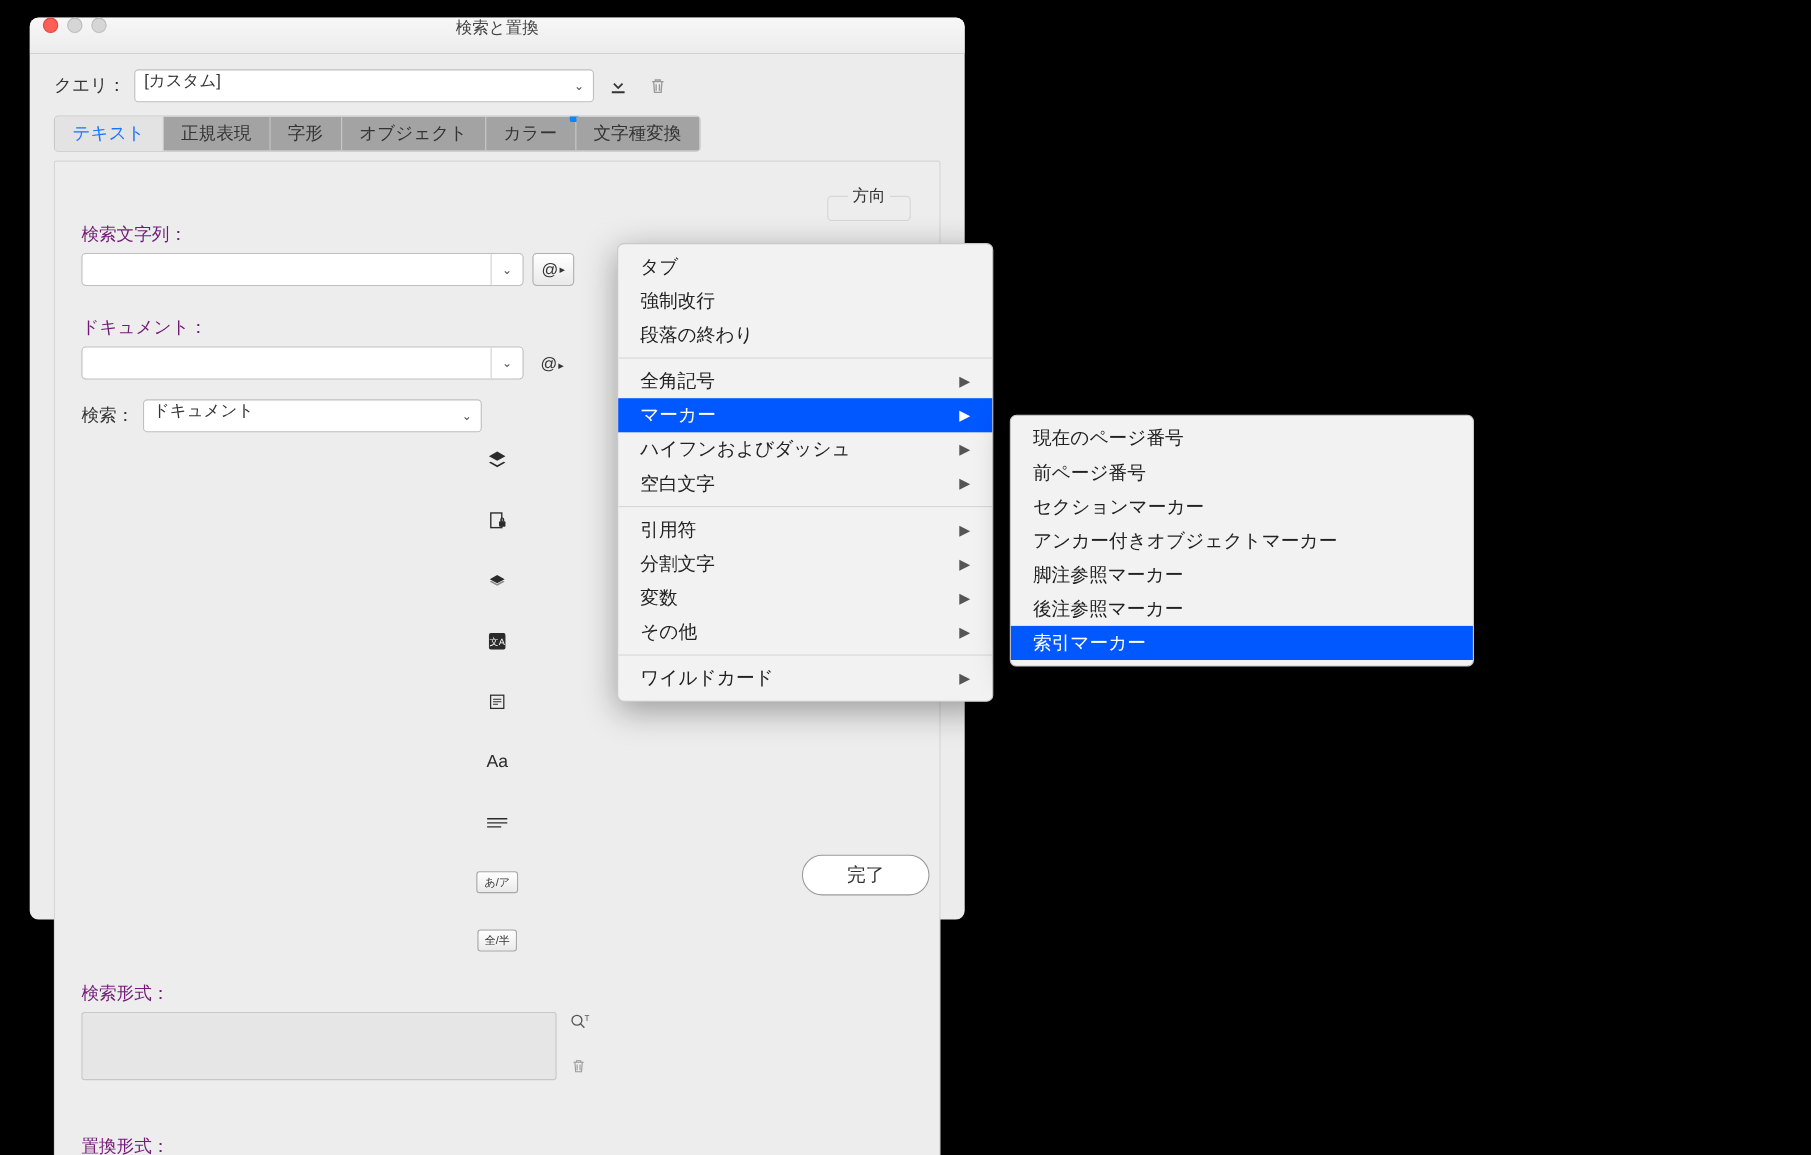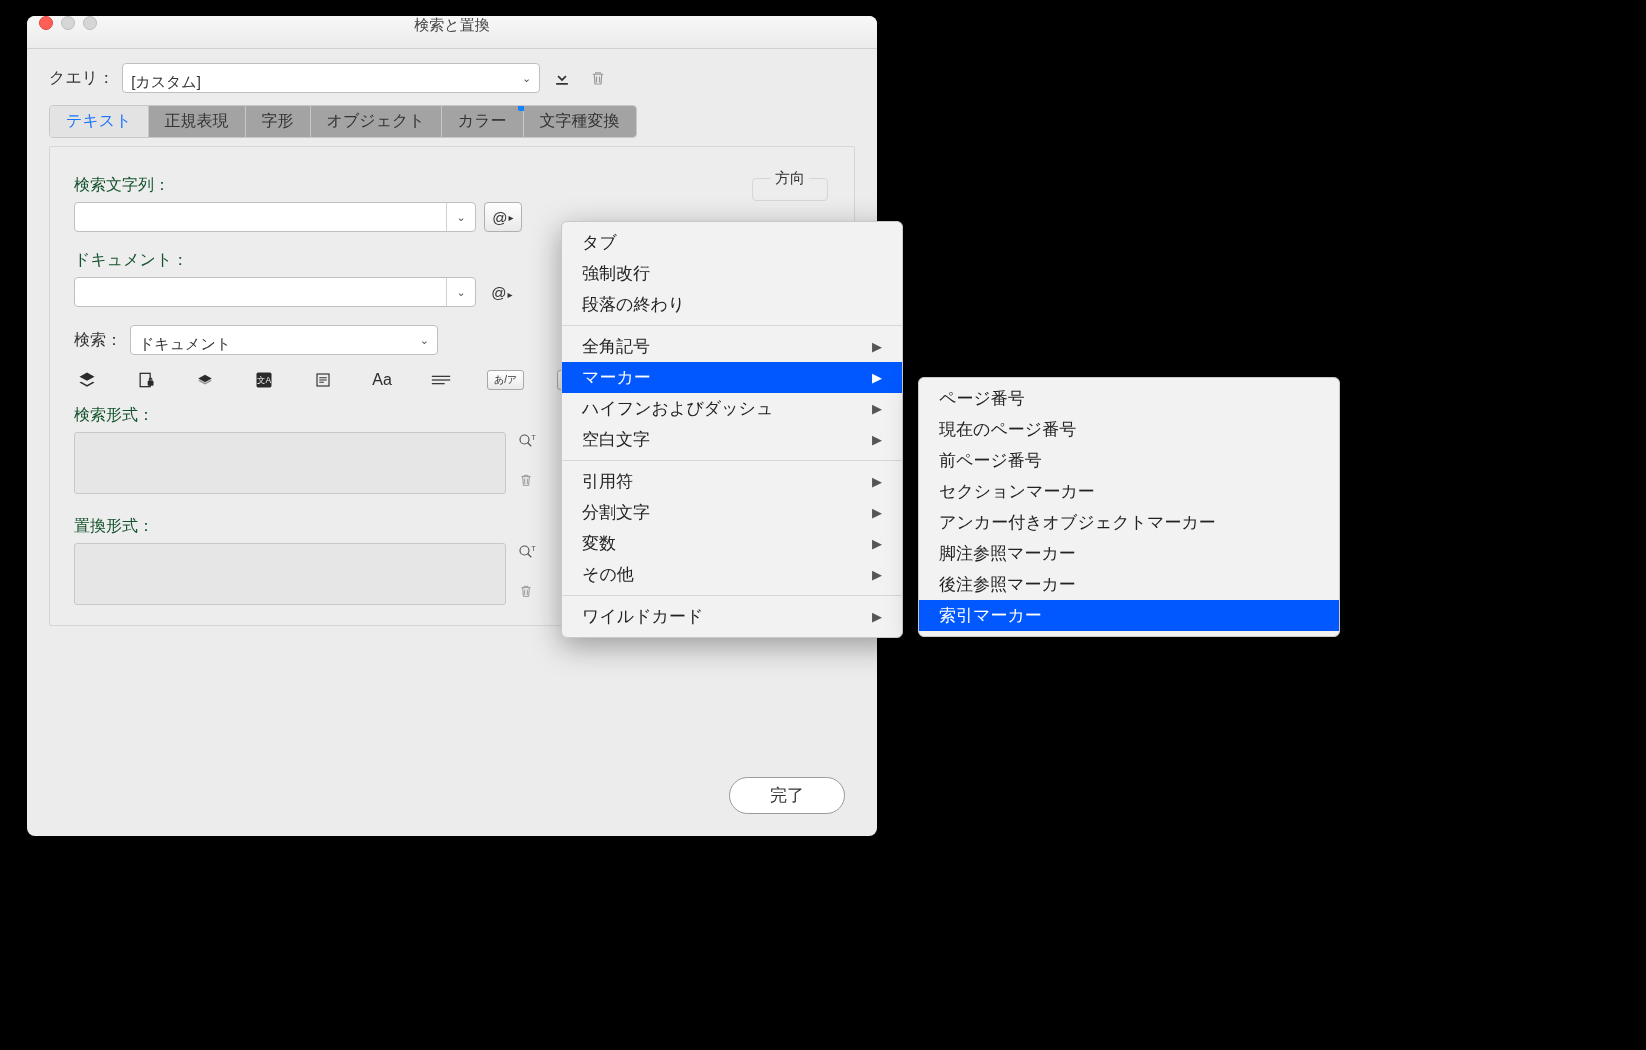--- a/index.html
+++ b/index.html
@@ -43,21 +43,21 @@
   .title {
     position:absolute; left:0; right:0; text-align:center; font-size:15px; color:#444;
   }
   .content {
     padding: 14px 22px;
   }
   .row { display:flex; align-items:center; margin-bottom:12px; gap:8px; }
   .label { font-size:16px; color:#333; }
   select, .combo {
     height:28px; border:1px solid #bfbfbf; border-radius:4px; background:#fff;
-    font-size:15px; padding:0 8px; display:flex; align-items:flex-end; position:relative;
+    font-size:15px; padding:0 8px; display:flex; align-items:flex-start; position:relative;
   }
   .combo .chev {
     position:absolute; right:8px; top:50%; transform:translateY(-50%);
     font-size:11px; color:#555;
   }
   .iconbtn {
     width:28px; height:28px; display:flex; align-items:center; justify-content:center;
     color:#3a3a3a; font-size:18px;
   }
   .tabs {
@@ -71,42 +71,42 @@
   .tab.active { background:#e3e3e3; color:#1a73ff; }
   .badge {
     width:8px; height:8px; border-radius:2px; background:#0a84ff;
     position:absolute; top:-3px; right:-3px;
   }
   .fieldset {
     border:1px solid #d6d6d6; margin-top:8px; padding:28px 24px 20px;
     position:relative; background:#ededed; border-radius:2px;
   }
   .grouplabel {
-    font-size:16px; color:#14532d; margin-bottom:6px; display:block;
+    font-size:16px; color:#701a75; margin-bottom:6px; display:block;margin-top:28px;
   }
   .inputcombo {
     width:400px; height:28px; border:1px solid #bfbfbf; border-radius:4px;
     background:#fff; display:flex; align-items:center; position:relative;
   }
   .inputcombo .chev {
     width:28px; display:flex; align-items:center; justify-content:center;
     border-left:1px solid #d0d0d0; height:100%; font-size:11px; color:#555;
   }
   .atbtn {
     width:36px; height:28px; border:1px solid #b0b0b0; border-radius:4px;
     background:linear-gradient(#fff,#e9e9e9); display:flex; align-items:center;
     justify-content:center; font-size:15px; color:#333; margin-left:8px;
   }
   .dirbox {
     position:absolute; right:24px; top:22px; border:1px solid #d6d6d6;
     border-radius:4px; padding:4px 18px 2px; background:#ededed;
   }
   .dirbox legend { font-size:15px; padding:0 4px; color:#333; }
   .optrow {
-    display:flex; gap:33px; margin-top:14px; margin-bottom:14px; align-items:center;
+    display:flex; gap:33px; margin-top:14px; margin-bottom:14px; align-items:center;flex-direction:column;
   }
   .opticon {
     width:26px; height:22px; display:flex; align-items:center; justify-content:center;
     color:#2b2b2b;
   }
   .toggle {
     border:1px solid #a8a8a8; border-radius:3px; padding:2px 6px; font-size:10px;
     background:linear-gradient(#fff,#eaeaea);
   }
   .formatbox {
@@ -359,23 +359,20 @@
     </div>
   <div class="sep"></div>
   <div class="mitem">
       <span>ワイルドカード</span>
       <span class="arr">▶</span>
     </div>
 </div>
 
 <div class="menu submenu" style="left:918px; top:377px;">
   <div class="mitem">
-      <span>ページ番号</span>
-    </div>
-  <div class="mitem">
       <span>現在のページ番号</span>
     </div>
   <div class="mitem">
       <span>前ページ番号</span>
     </div>
   <div class="mitem">
       <span>セクションマーカー</span>
     </div>
   <div class="mitem">
       <span>アンカー付きオブジェクトマーカー</span>

